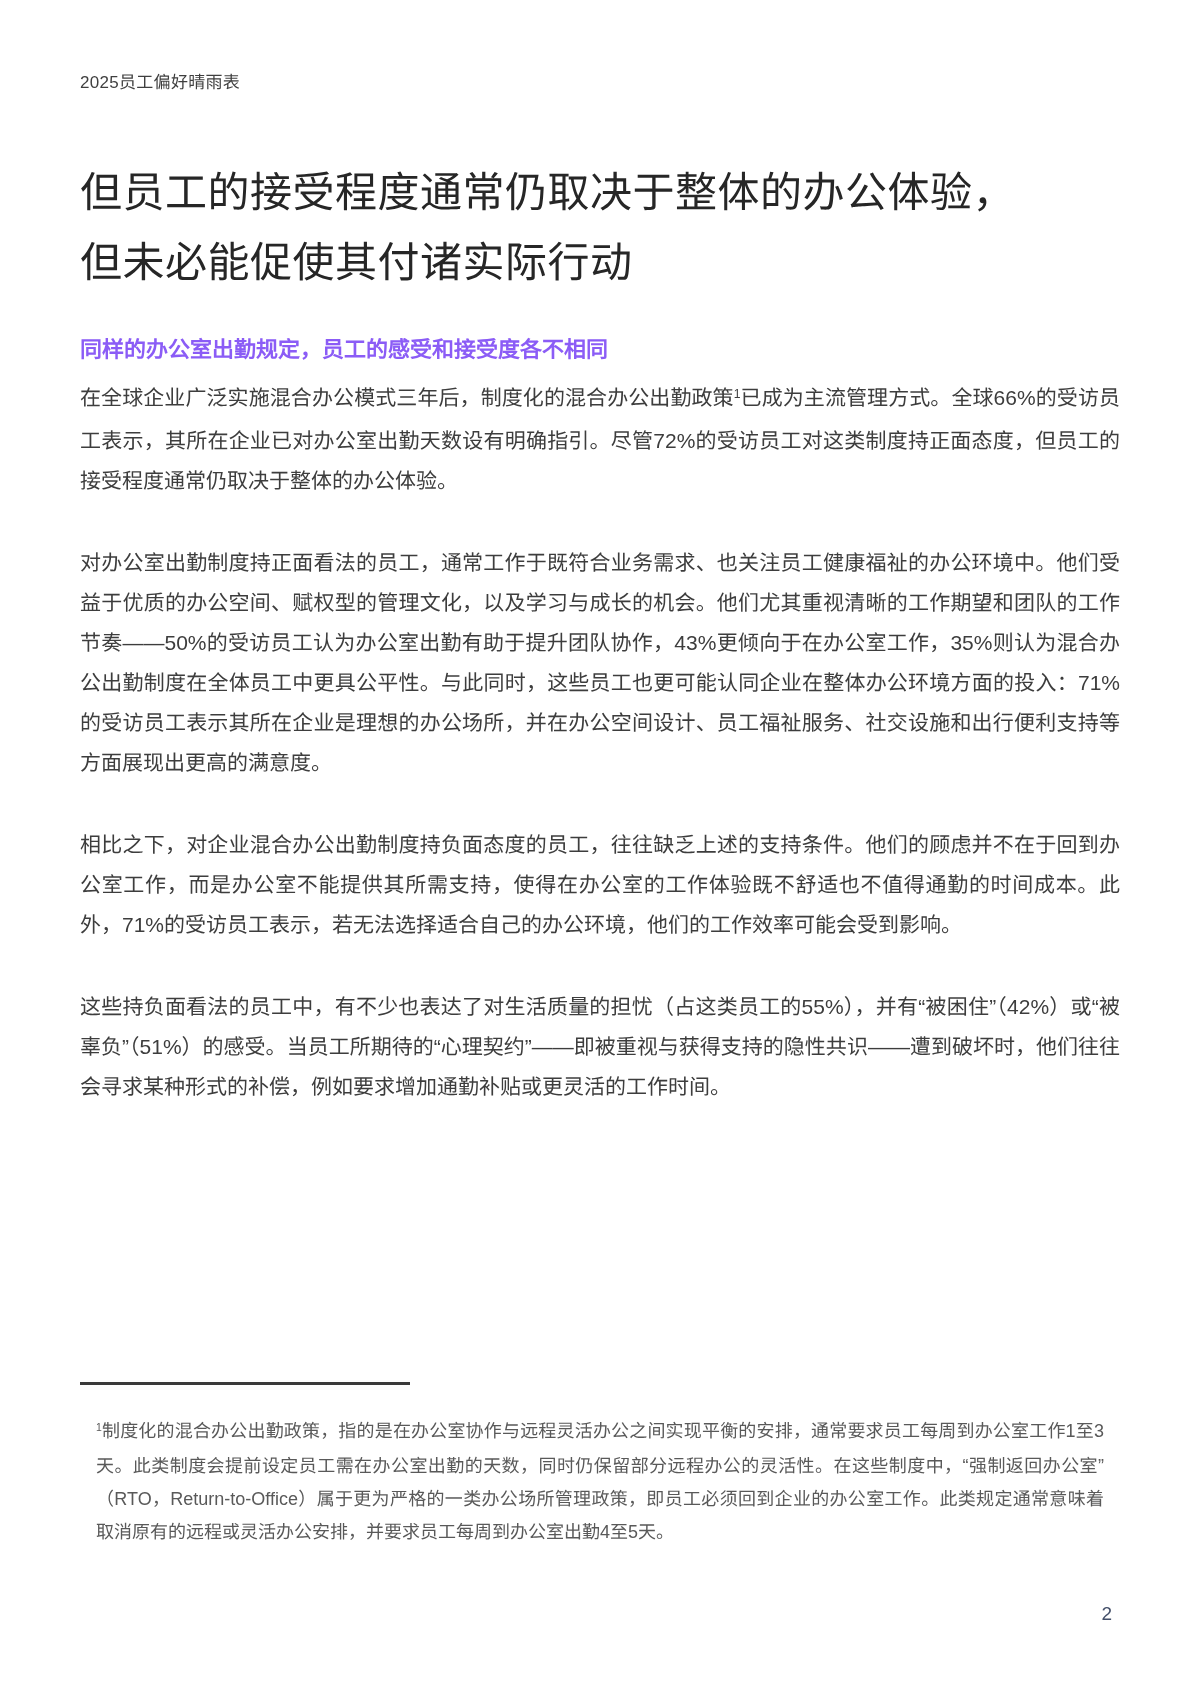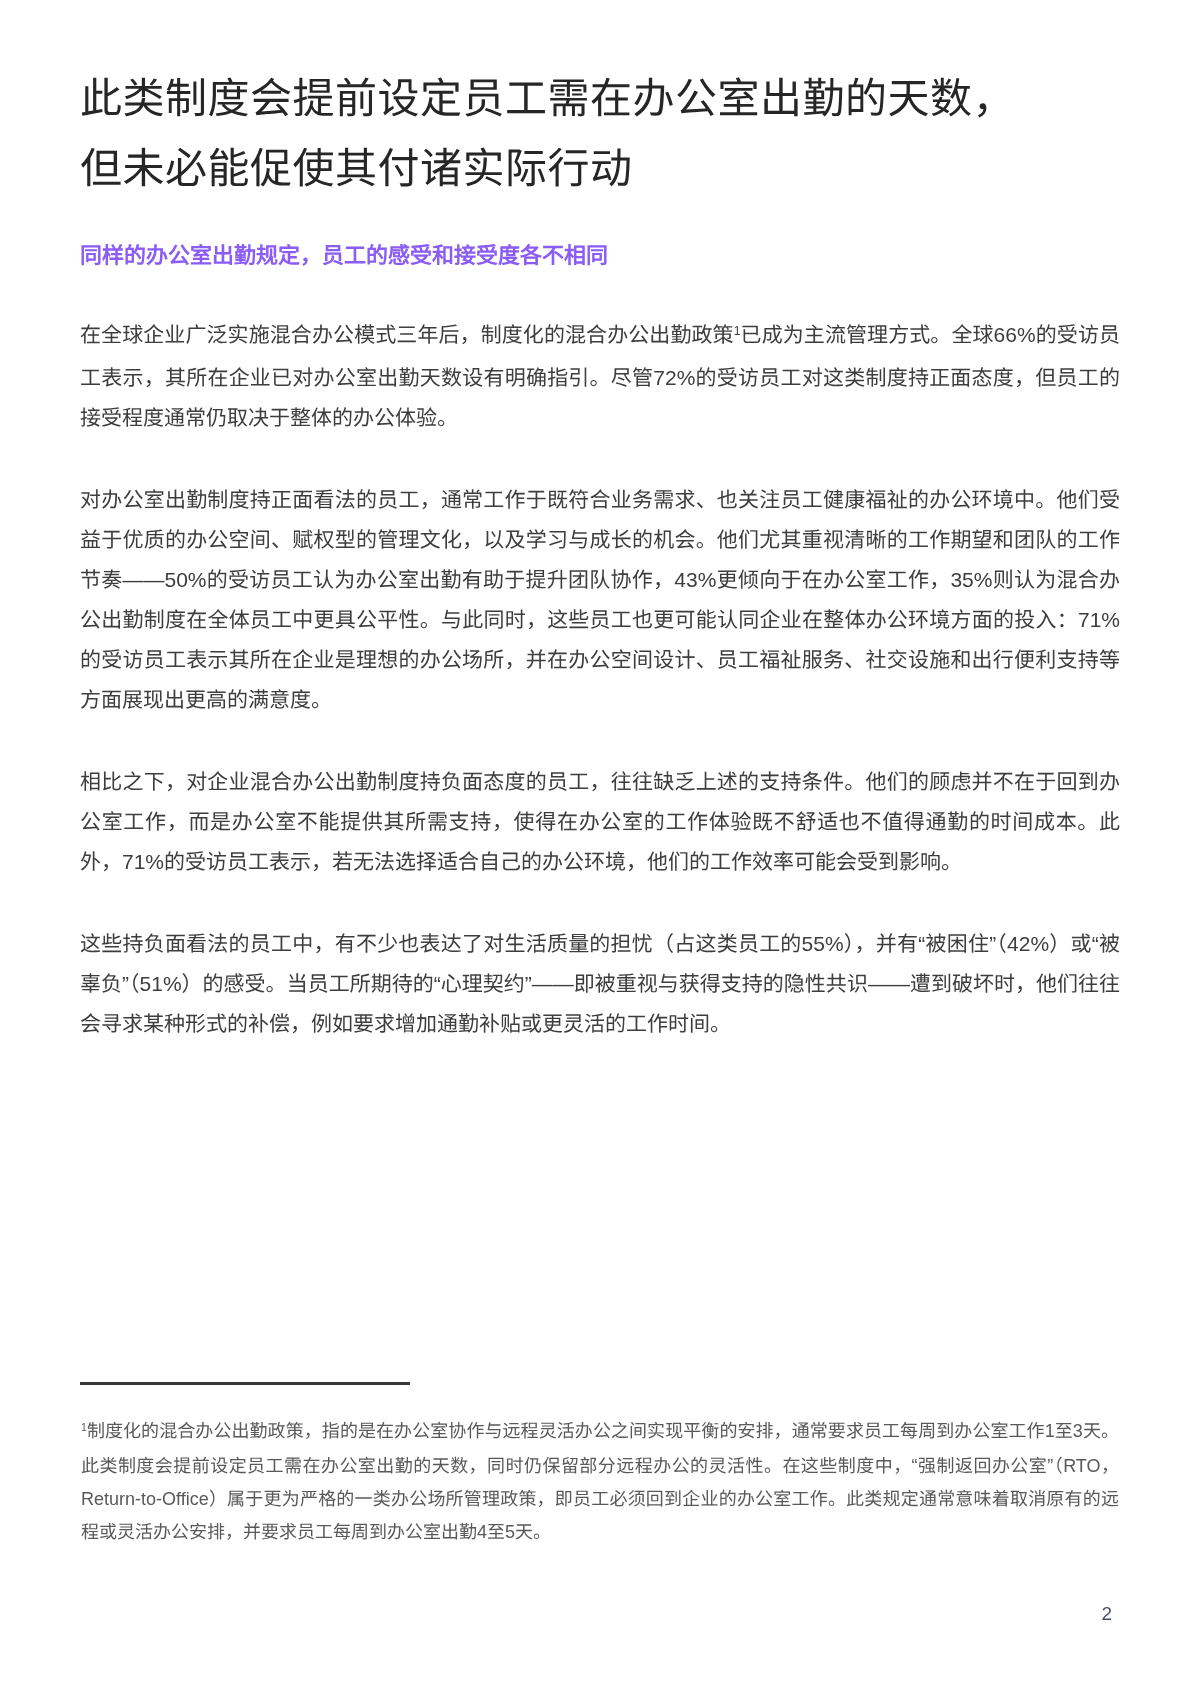--- a/index.html
+++ b/index.html
@@ -43,65 +43,68 @@
     color: #8b5cf6;
   }
   .body-copy p {
     margin: 0 0 42px 0;
     font-size: 21px;
     line-height: 40px;
     color: #3d3d3d;
     text-align: justify;
   }
   .body-copy p:first-child {
-    margin-top: 43px;
+    margin-top: 12px;
   }
   sup.fn-ref {
     font-size: 0.58em;
     vertical-align: baseline;
     position: relative;
     top: -0.55em;
   }
   .footnote-section {
     position: absolute;
     left: 80px;
     right: 80px;
     top: 1382px;
   }
   .footnote-divider {
     width: 330px;
     height: 3px;
     background: #3a3a3a;
     margin-bottom: 30px;
   }
   .footnote-text {
-    margin: 1px;
+    margin: 16px;
     font-size: 18px;
     line-height: 33px;
     color: #595959;
     text-align: justify;
   }
   .page-number {
     position: absolute;
     top: 1601px;
     right: 88px;
     font-size: 19px;
     line-height: 26px;
     color: #44506a;
   }
 </style>
 </head>
 <body>
 
 <div class="page">
   <div class="content">
 
+    <div class="running-header">
+      <span>2025员工偏好晴雨表</span>
+    </div>
 
     <h1 class="article-title">
-      <span>此类制度会提前设定员工需在办公室出勤的天数，</span>
+      <span>但员工的接受程度通常仍取决于整体的办公体验，</span>
       <span>但未必能促使其付诸实际行动</span>
     </h1>
 
     <h2 class="article-subtitle">同样的办公室出勤规定，员工的感受和接受度各不相同</h2>
 
     <div class="body-copy">
       <p>
         <span>在全球企业广泛实施混合办公模式三年后，制度化的混合办公出勤政策</span><sup class="fn-ref">1</sup><span>已成为主流管理方式。全球66%的受访员工表示，其所在企业已对办公室出勤天数设有明确指引。尽管72%的受访员工对这类制度持正面态度，但员工的接受程度通常仍取决于整体的办公体验。</span>
       </p>
       <p>对办公室出勤制度持正面看法的员工，通常工作于既符合业务需求、也关注员工健康福祉的办公环境中。他们受益于优质的办公空间、赋权型的管理文化，以及学习与成长的机会。他们尤其重视清晰的工作期望和团队的工作节奏——50%的受访员工认为办公室出勤有助于提升团队协作，43%更倾向于在办公室工作，35%则认为混合办公出勤制度在全体员工中更具公平性。与此同时，这些员工也更可能认同企业在整体办公环境方面的投入：71%的受访员工表示其所在企业是理想的办公场所，并在办公空间设计、员工福祉服务、社交设施和出行便利支持等方面展现出更高的满意度。</p>

